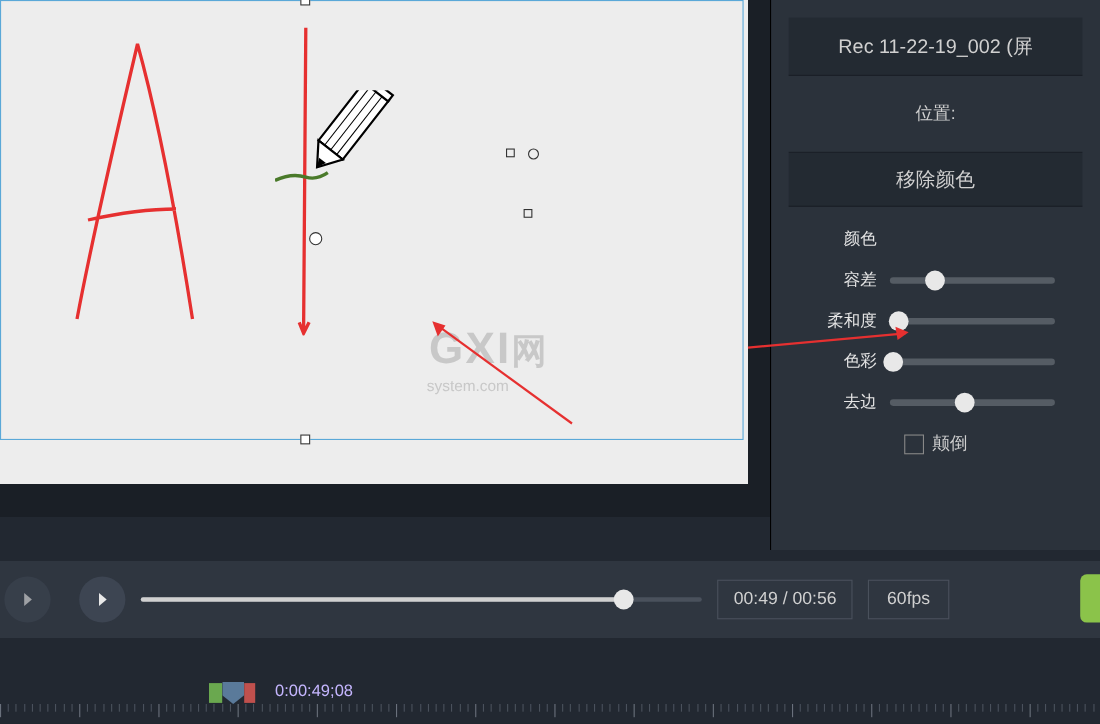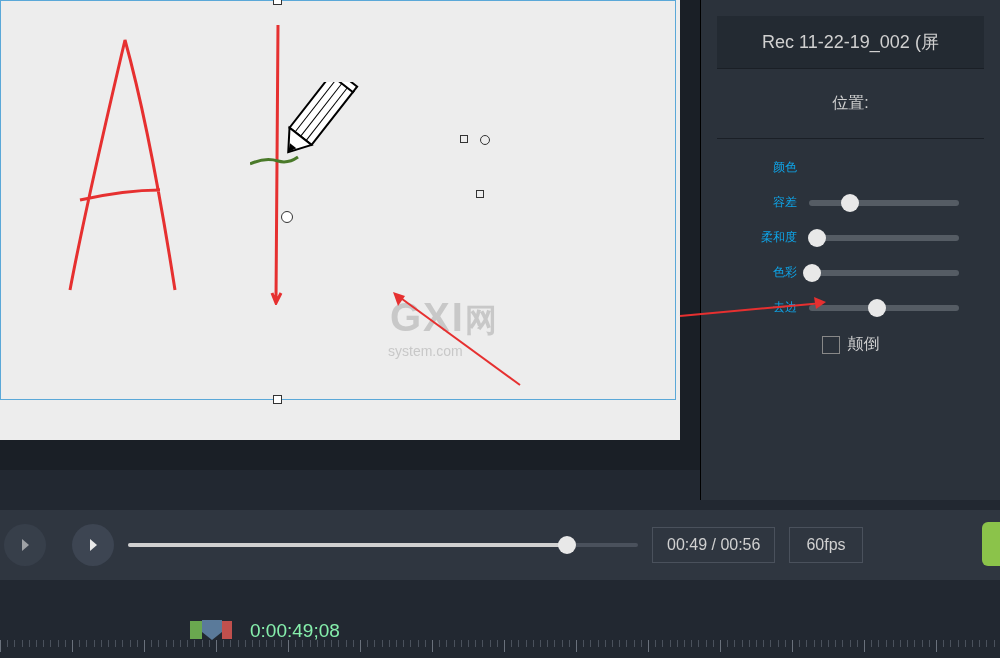--- a/index.html
+++ b/index.html
@@ -137,22 +137,22 @@
     }
     .slider-row {
       display: flex;
       align-items: center;
       margin-bottom: 18px;
       gap: 12px;
     }
     .slider-label {
       width: 55px;
       text-align: right;
-      font-size: 12px;
-      color: #0ea5e9;
+      font-size: 15px;
+      color: #e5e5e5;
     }
     .slider-track {
       flex: 1;
       height: 6px;
       background: #555c64;
       border-radius: 3px;
       position: relative;
       cursor: pointer;
     }
     .slider-thumb {
@@ -285,22 +285,22 @@
       align-items: center;
       gap: 0;
     }
     .marker-g { width: 12px; height: 18px; background: #6aa84f; }
     .marker-b { width: 20px; height: 20px; background: #5a7a9a; clip-path: polygon(0 0, 100% 0, 100% 60%, 50% 100%, 0 60%); }
     .marker-r { width: 10px; height: 18px; background: #c0504d; }
     .timecode {
       position: absolute;
       left: 250px;
       top: 20px;
-      font-size: 19px;
-      color: #86efac;
+      font-size: 15px;
+      color: #c4b5fd;
     }
     .circle-handle {
       position: absolute;
       width: 10px;
       height: 10px;
       border: 1px solid #333;
       border-radius: 50%;
     }
     .square-small {
       position: absolute;
@@ -360,20 +360,21 @@
         <polygon points="3,2 15,6 8,16" fill="#e63030"></polygon>
       </svg>
     </div>
   </div>
 
   <div class="prop-panel">
     <div class="prop-header">Rec 11-22-19_002 (屏</div>
     <div class="prop-row-pos">
       <span>位置:</span>
     </div>
+    <div class="section-title">移除颜色</div>
     <div class="slider-group">
       <div class="slider-row">
         <div class="slider-label">颜色</div>
       </div>
       <div class="slider-row">
         <div class="slider-label">容差</div>
         <div class="slider-track">
           <div class="slider-thumb" style="left:27%;"></div>
         </div>
       </div>

